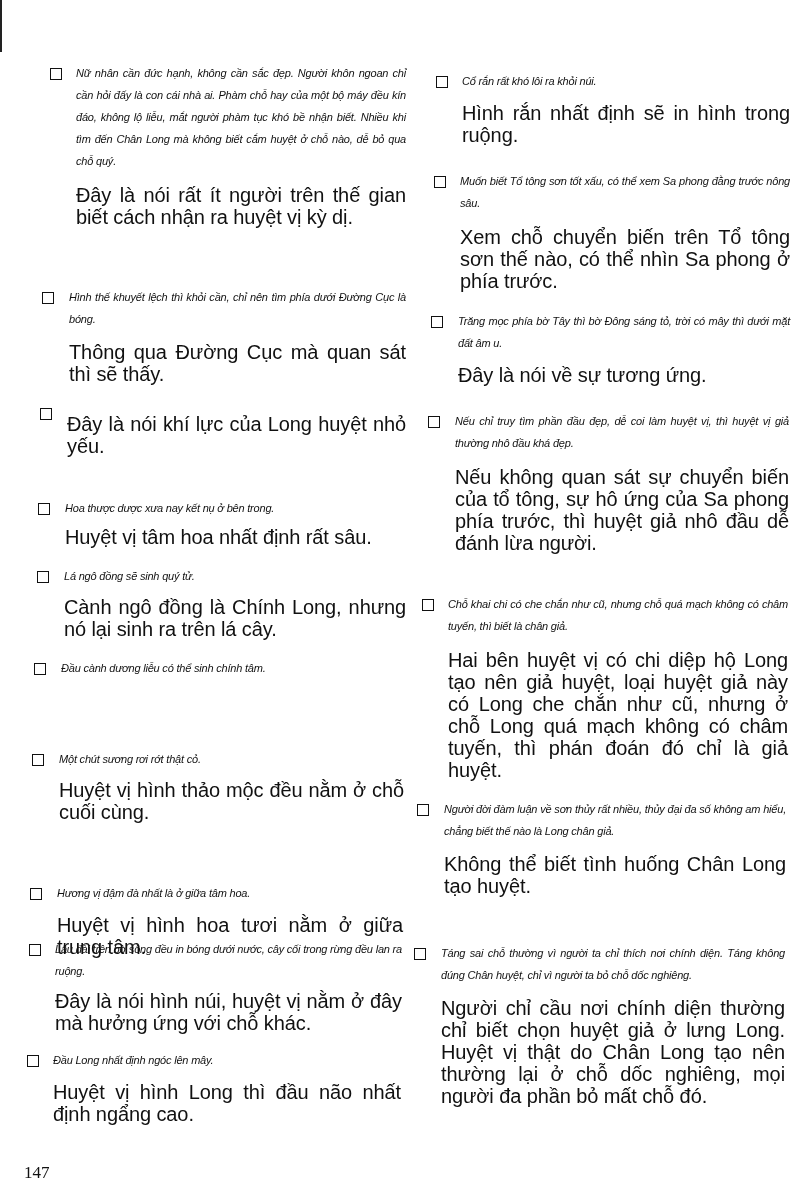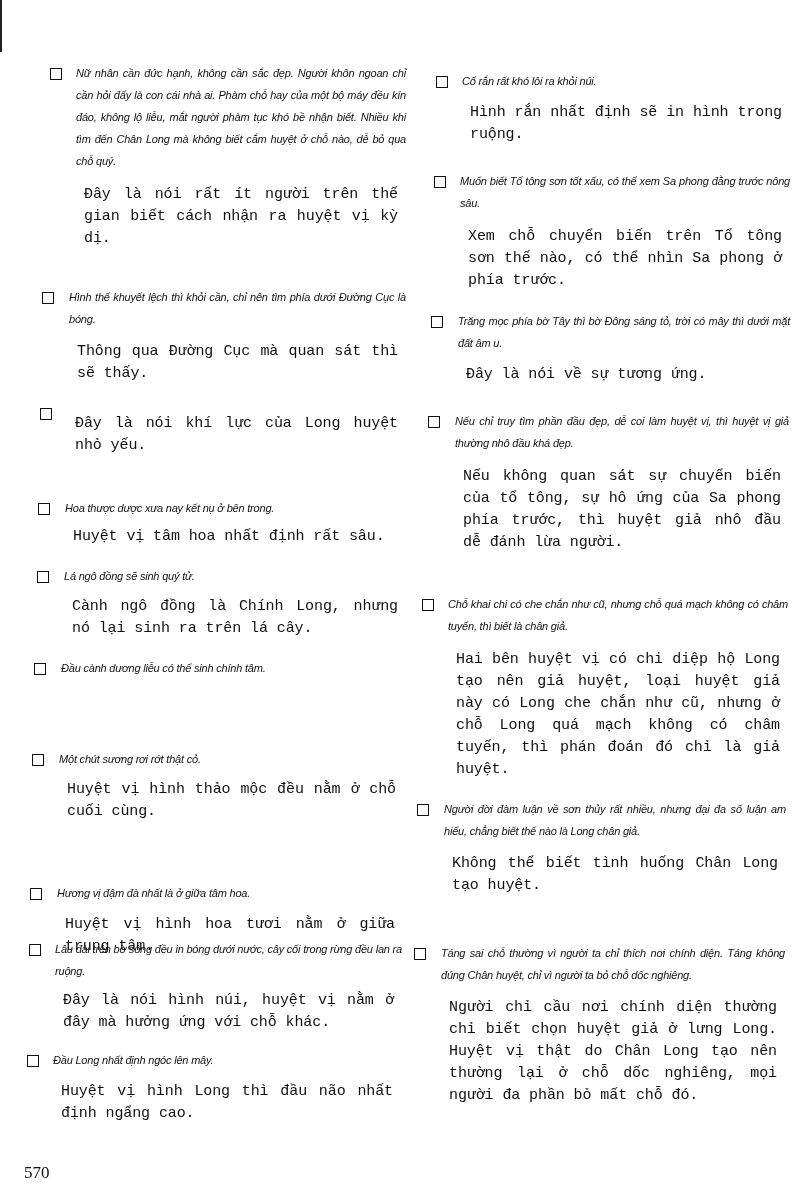--- a/index.html
+++ b/index.html
@@ -43,26 +43,26 @@
       margin: 0;
     }
     .checkbox {
       position: absolute;
       width: 10px;
       height: 10px;
       border: 1.6px solid #111111;
       background: #ffffff;
     }
     .explain {
-      font-family: Liberation Mono, monospace;
-      font-size: 15px;
+      font-family: Liberation Sans, sans-serif;
+      font-size: 20px;
       line-height: 22px;
       letter-spacing: -0.1px;
       text-align: justify;
-      margin: 8px;
+      margin: 0;
     }
     .page-number {
       position: absolute;
       left: 24px;
       top: 1163px;
       font-family: "Liberation Serif", serif;
       font-size: 17px;
       color: #111111;
     }
   </style>
@@ -159,24 +159,24 @@
   </div>
 
   <div class="entry" style="left:448px; top:593px; width:340px;">
     <span class="checkbox" style="left:-26px; top:6px;"></span>
     <p class="proverb">Chỗ khai chi có che chắn như cũ, nhưng chỗ quá mạch không có châm tuyến, thì biết là chân giả.</p>
     <p class="explain" style="margin-top:12px;">Hai bên huyệt vị có chi diệp hộ Long tạo nên giả huyệt, loại huyệt giả này có Long che chắn như cũ, nhưng ở chỗ Long quá mạch không có châm tuyến, thì phán đoán đó chỉ là giả huyệt.</p>
   </div>
 
   <div class="entry" style="left:444px; top:798px; width:342px;">
     <span class="checkbox" style="left:-27px; top:6px;"></span>
-    <p class="proverb">Người đời đàm luận về sơn thủy rất nhiều, nhưng đại đa số luận am hiểu, chẳng biết thế nào là Long chân giả.</p>
+    <p class="proverb">Người đời đàm luận về sơn thủy rất nhiều, thủy đại đa số không am hiểu, chẳng biết thế nào là Long chân giả.</p>
     <p class="explain" style="margin-top:11px;">Không thể biết tình huống Chân Long tạo huyệt.</p>
   </div>
 
   <div class="entry" style="left:441px; top:942px; width:344px;">
     <span class="checkbox" style="left:-27px; top:6px;"></span>
     <p class="proverb">Táng sai chỗ thường vì người ta chỉ thích nơi chính diện. Táng không đúng Chân huyệt, chỉ vì người ta bỏ chỗ dốc nghiêng.</p>
     <p class="explain" style="margin-top:11px;">Người chỉ cầu nơi chính diện thường chỉ biết chọn huyệt giả ở lưng Long. Huyệt vị thật do Chân Long tạo nên thường lại ở chỗ dốc nghiêng, mọi người đa phần bỏ mất chỗ đó.</p>
   </div>
 </div>
 
-<div class="page-number">570</div>
+<div class="page-number">147</div>
 
 </body></html>

